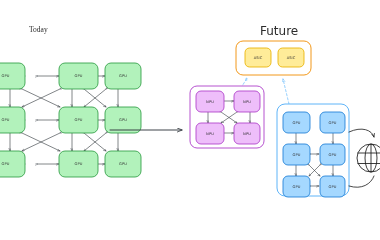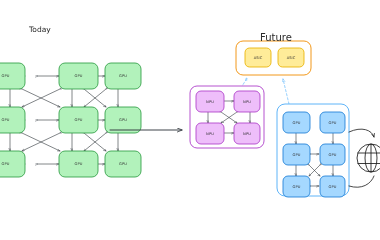--- a/index.html
+++ b/index.html
@@ -11,22 +11,22 @@
     position:relative;
   }
   #canvas{position:absolute;inset:0;width:380px;height:220px;}
   .lbl{
     position:absolute;
     font-family:"DejaVu Sans", sans-serif;
     color:#2b2b2b;
     white-space:nowrap;
     pointer-events:none;
   }
-  #lbl-today{left:29px;top:25px;font-size:7.5px;}
-  #lbl-future{left:260px;top:32px;font-size:10px;}
+  #lbl-today{left:29px;top:25px;font-size:7.5px;font-family:Liberation Serif, serif;}
+  #lbl-future{left:260px;top:24px;font-size:12px;}
   .nodelbl{
     position:absolute;
     font-size:3.6px;
     color:#2d2d2d;
     text-align:center;
     transform:translate(-50%,-50%);
     letter-spacing:.1px;
     white-space:nowrap;
     pointer-events:none;
   }

